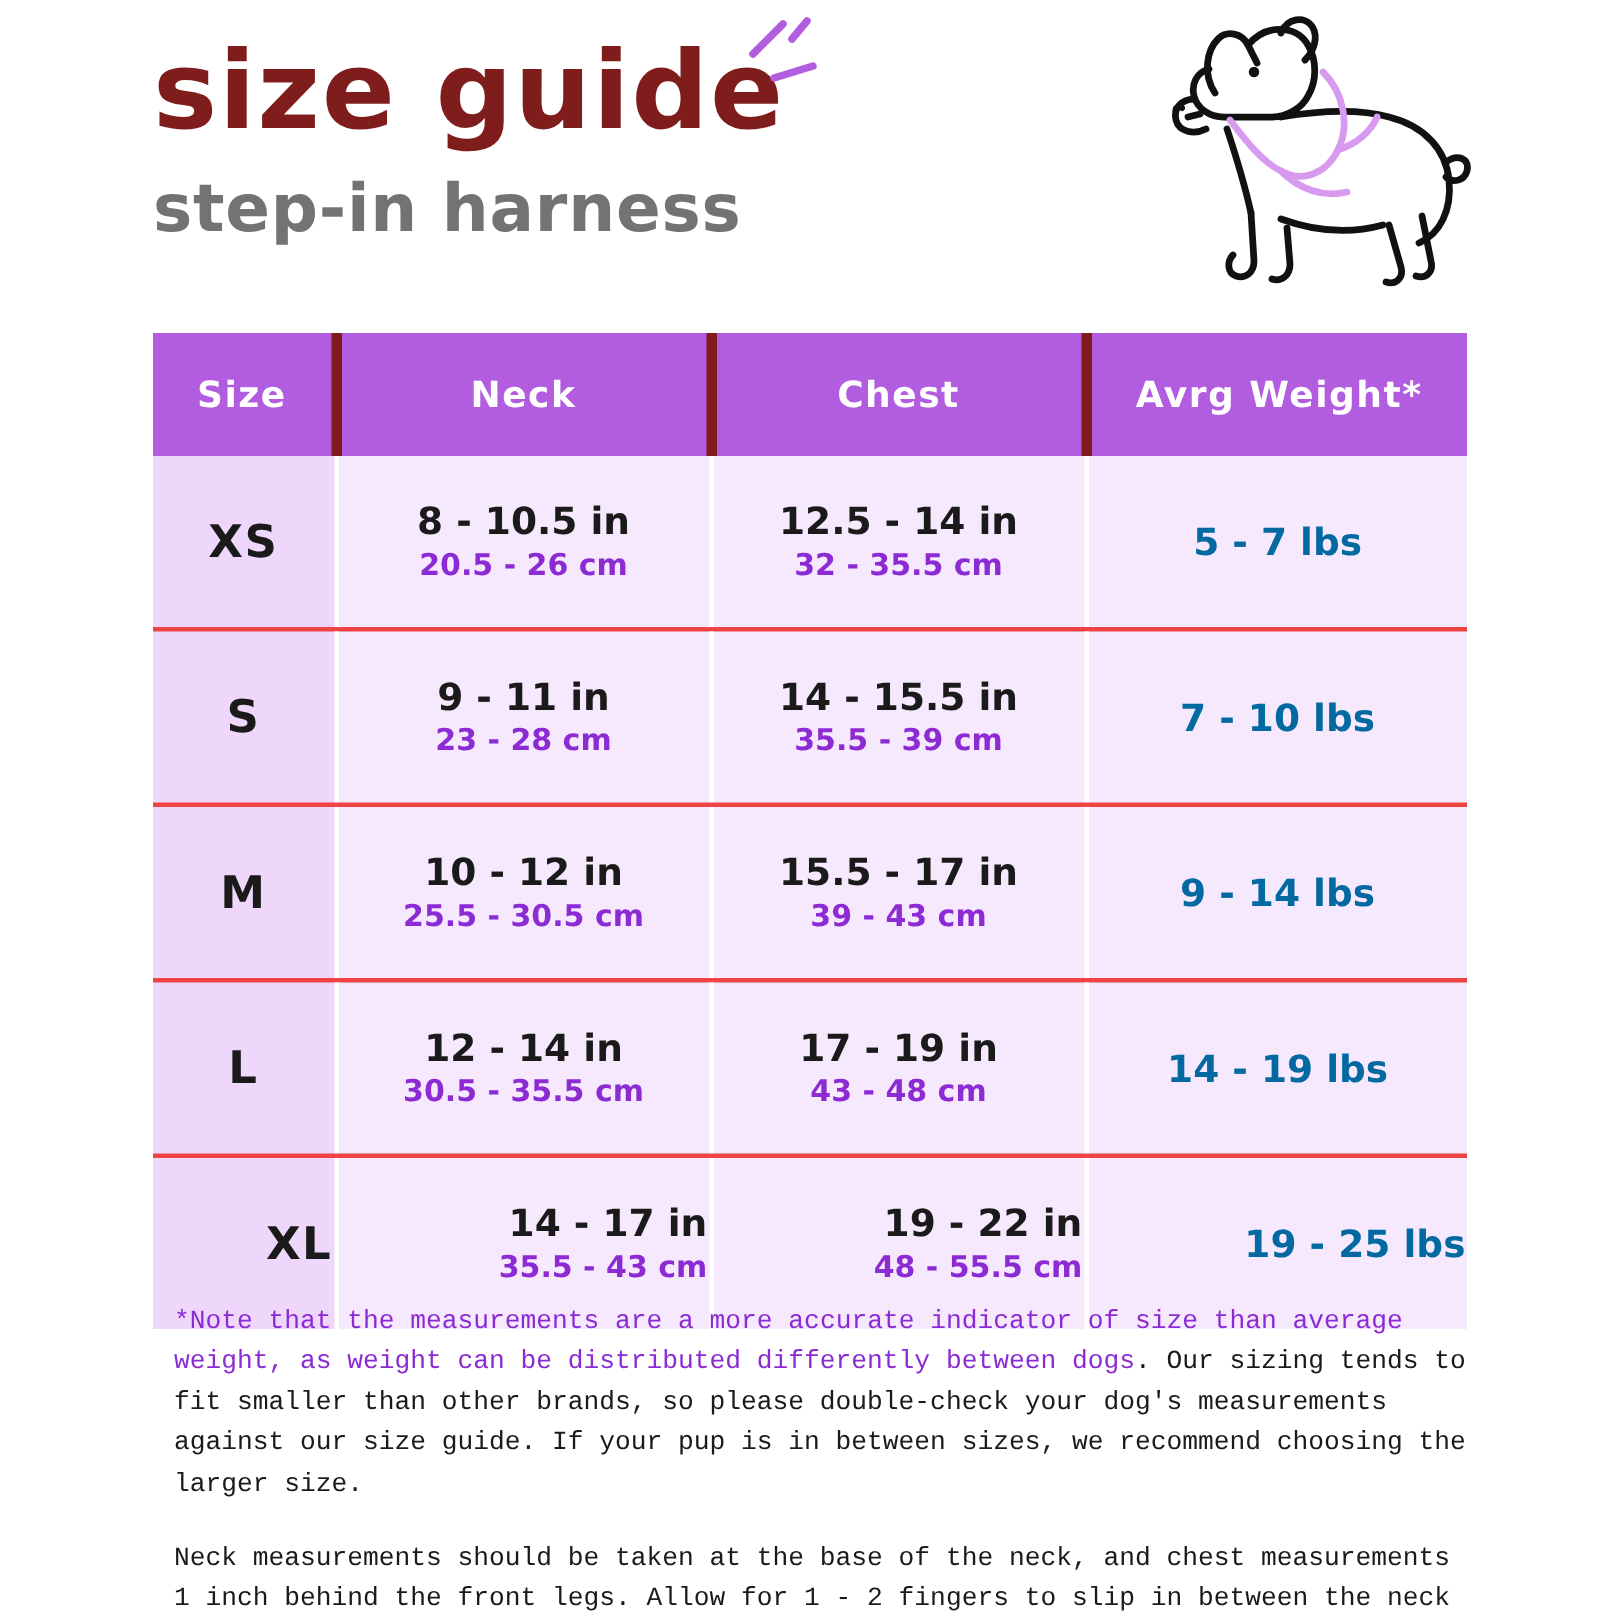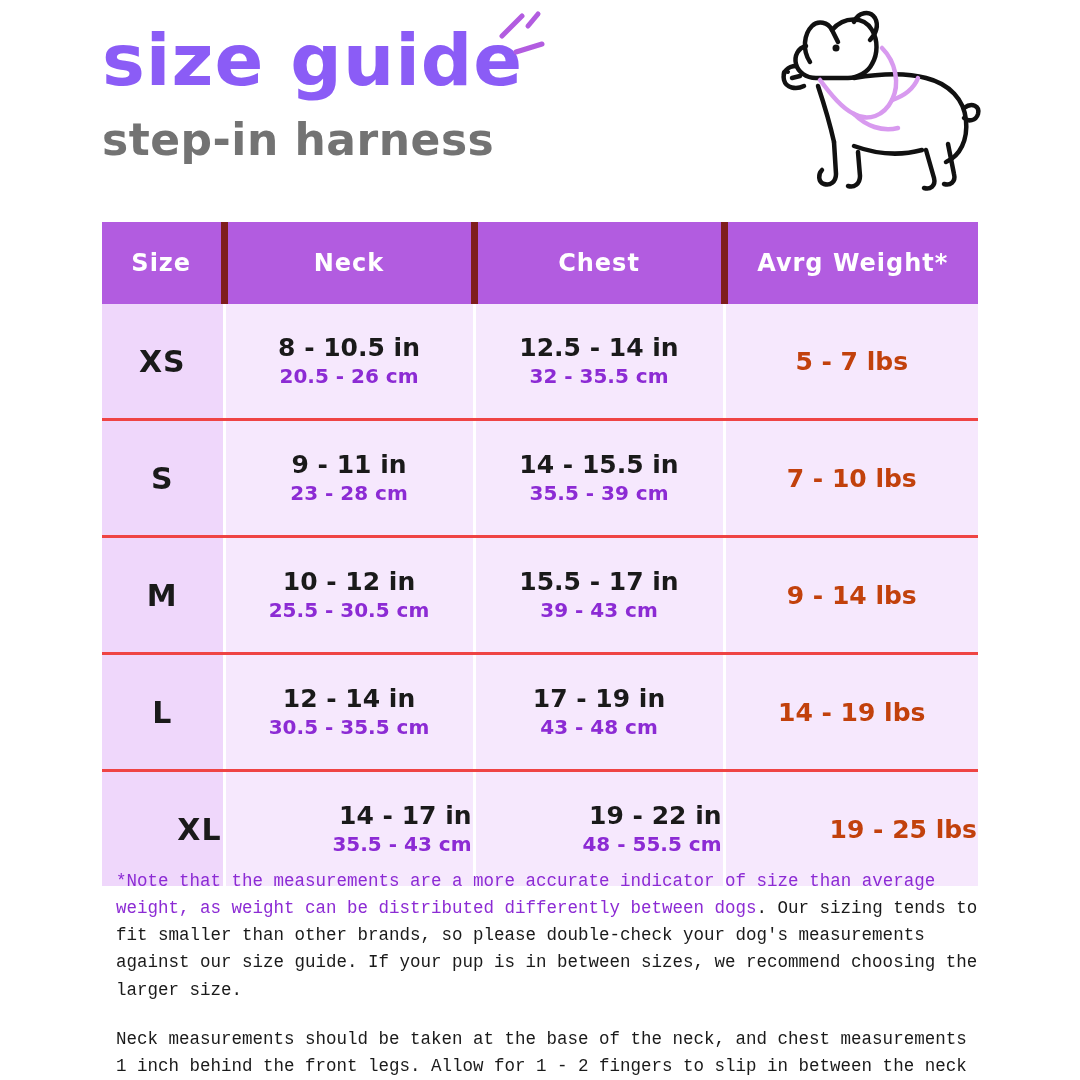--- a/index.html
+++ b/index.html
@@ -24,21 +24,21 @@
   .header {
     position: absolute;
     left: 102px;
     top: 24px;
     width: 560px;
   }
   .title {
     font-family: "DejaVu Sans", sans-serif;
     font-size: 72px;
     font-weight: 700;
-    color: #8b5cf6;
+    color: #7f1d1d;
     letter-spacing: 1px;
     line-height: 1;
     margin: 0;
   }
   .subtitle {
     font-family: "DejaVu Sans", sans-serif;
     font-size: 44px;
     font-weight: 700;
     color: #737373;
     letter-spacing: 0.5px;
@@ -118,21 +118,21 @@
     display: block;
     font-size: 20px;
     font-weight: 600;
     color: #8c2bd4;
     line-height: 1.35;
   }
   .val-weight {
     display: block;
     font-size: 25px;
     font-weight: 600;
-    color: #c2410c;
+    color: #0369a1;
   }
 
   
   .notes {
     position: absolute;
     left: 102px;
     top: 868px;
     width: 880px;
   }
   .note-para {

